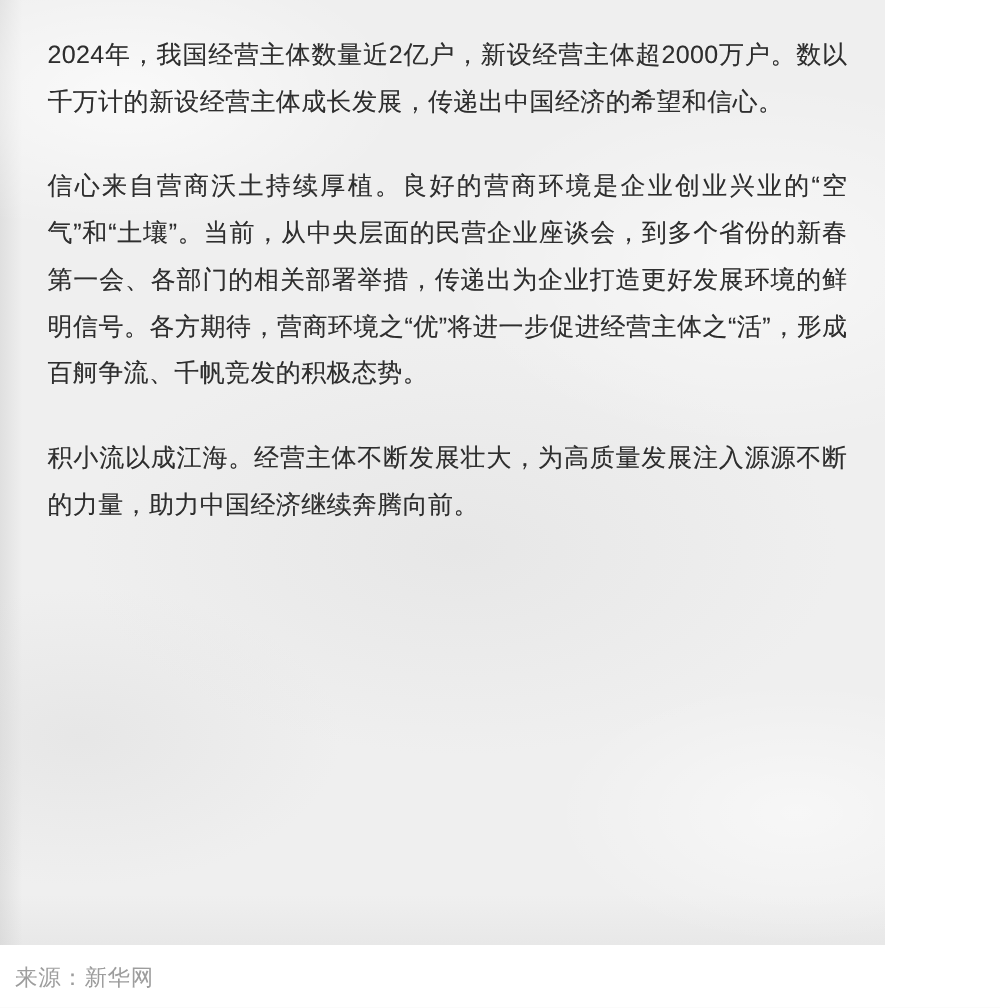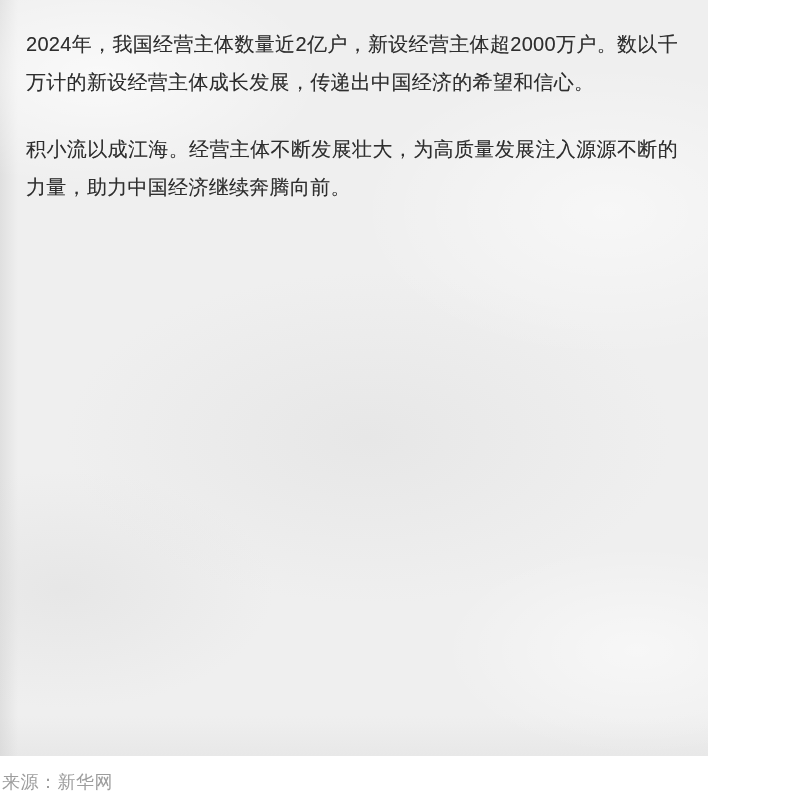--- a/index.html
+++ b/index.html
@@ -15,21 +15,21 @@
   .page {
     width: 800px;
     height: 806px;
     position: relative;
   }
   
   .article {
     position: relative;
     width: 708px;
     height: 756px;
-    padding: 26px 30px 0 26px;
+    padding: 26px 30px 0 38px;
     background-color: #efefef;
     background-image:
       radial-gradient(ellipse 320px 160px at 14% 10%, rgba(255,255,255,0.65), rgba(255,255,255,0) 70%),
       radial-gradient(ellipse 360px 210px at 86% 28%, rgba(255,255,255,0.50), rgba(255,255,255,0) 70%),
       radial-gradient(ellipse 420px 230px at 52% 58%, rgba(221,221,221,0.45), rgba(221,221,221,0) 72%),
       radial-gradient(ellipse 300px 170px at 9% 78%, rgba(218,218,218,0.40), rgba(218,218,218,0) 70%),
       radial-gradient(ellipse 280px 150px at 90% 86%, rgba(255,255,255,0.50), rgba(255,255,255,0) 70%),
       linear-gradient(to right, rgba(204,204,204,0.45), rgba(204,204,204,0) 18px),
       linear-gradient(to top, rgba(226,226,226,0.55), rgba(226,226,226,0) 40px);
     overflow: hidden;
@@ -38,34 +38,35 @@
     margin: 0 0 30px 0;
     font-size: 20px;
     line-height: 37.5px;
     color: #2e2e2e;
     text-align: justify;
     letter-spacing: 0.3px;
     text-shadow: 0 0 0.5px rgba(70,70,70,0.45);
   }
   
   .source-line {
-    padding: 13px 0 0 2px;
+    padding: 13px 0 0 12px;
     font-size: 18px;
     line-height: 26px;
     color: #9d9d9d;
     letter-spacing: 0.5px;
   }
 </style>
 </head>
 <body>
 
 <div class="page">
 
   <div class="article">
     <p>2024年，我国经营主体数量近2亿户，新设经营主体超2000万户。数以千万计的新设经营主体成长发展，传递出中国经济的希望和信心。</p>
+    <p>信心来自营商沃土持续厚植。良好的营商环境是企业创业兴业的“空气”和“土壤”。当前，从中央层面的民营企业座谈会，到多个省份的新春第一会、各部门的相关部署举措，传递出为企业打造更好发展环境的鲜明信号。各方期待，营商环境之“优”将进一步促进经营主体之“活”，形成百舸争流、千帆竞发的积极态势。</p>
     <p>积小流以成江海。经营主体不断发展壮大，为高质量发展注入源源不断的力量，助力中国经济继续奔腾向前。</p>
   </div>
 
   <div class="source-line">
     <span>来源：新华网</span>
   </div>
 
 </div>
 
 </body></html>

